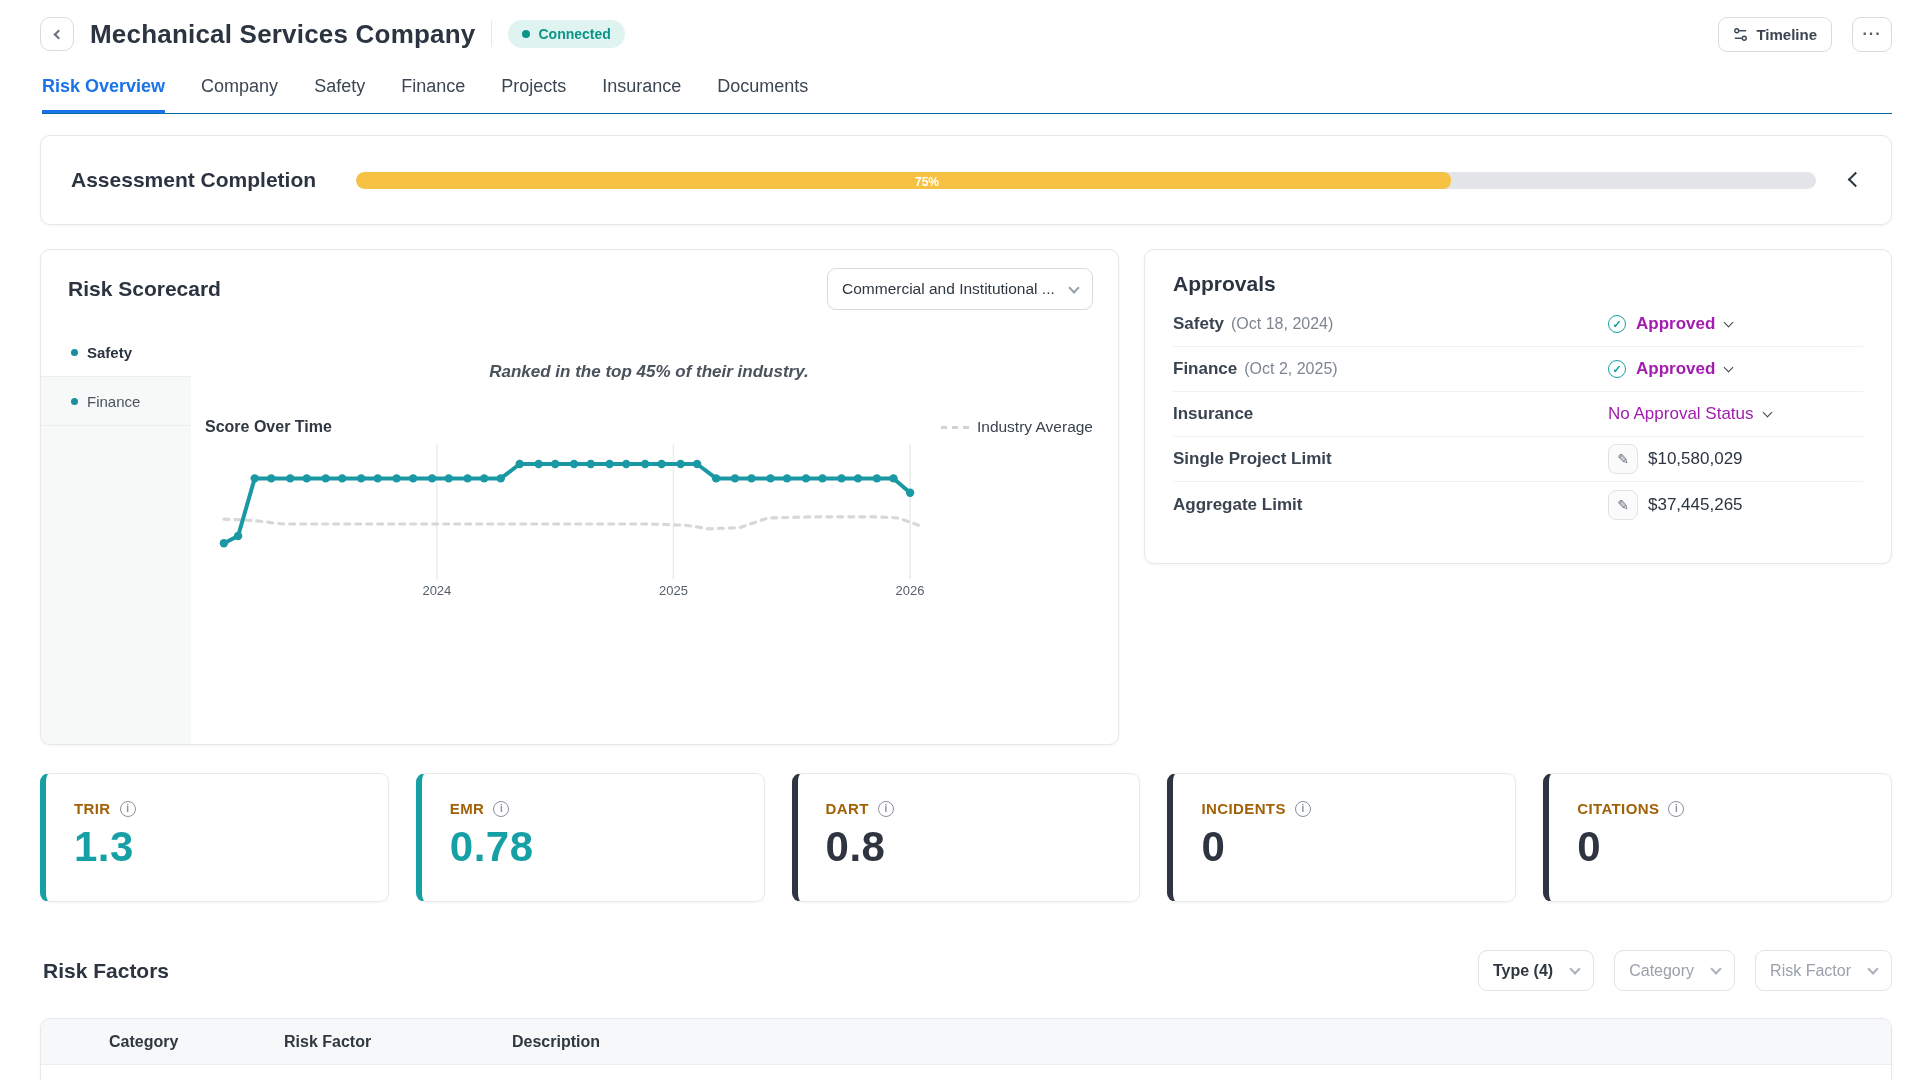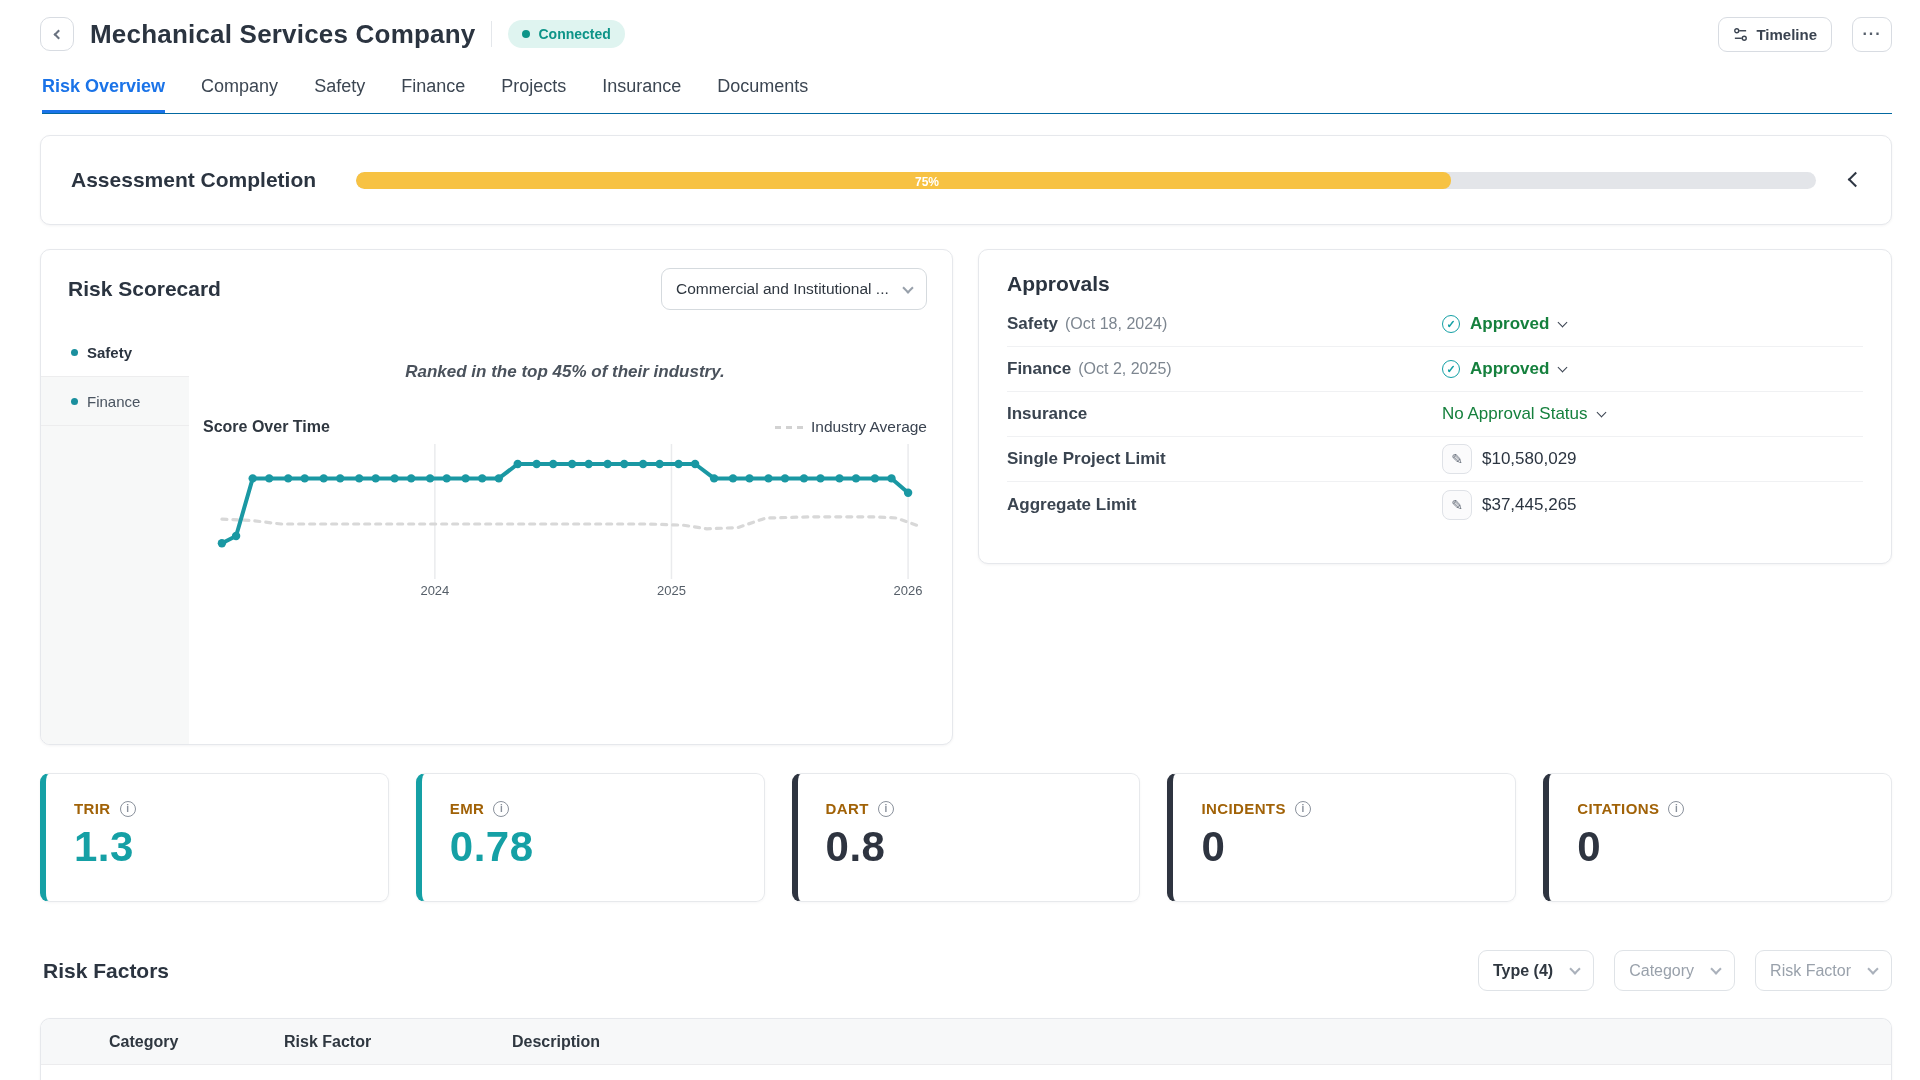--- a/index.html
+++ b/index.html
@@ -44,21 +44,21 @@
   .assess h2 { font-size:21px; font-weight:700; color:#2b3440; width:255px; }
   .track { flex:1; height:17px; background:#e3e5e9; border-radius:9px; margin-left:30px; overflow:hidden; }
   .fill { height:100%; border-radius:8px; display:flex; align-items:flex-end; justify-content:center;padding-left:47px; }
   .fill span { color:#fff; font-size:12px; font-weight:700; }
   .collapse-btn { background:none; border:none; color:#2e3643; margin-left:34px; cursor:pointer; }
   .collapse-btn .chev { width:11px; height:11px; border-width:2.5px; }
 
   
   .mid-row { display:flex; gap:25px; margin:24px 28px 0 40px; align-items:flex-start; }
 
-  .scorecard { width:913px; height:496px; padding:0; overflow:hidden; }
+  .scorecard { width:1079px; height:496px; padding:0; overflow:hidden; }
   .sc-head { display:flex; align-items:center; justify-content:space-between; padding:18px 25px 0 27px; }
   .sc-head h2 { font-size:21px; font-weight:700; color:#2b3440; }
   .dd { display:flex; align-items:center; justify-content:space-between; width:266px; height:42px;
     border:1px solid #d5dade; border-radius:9px; background:#fff; padding:0 14px;
     font-family:inherit; font-size:15.5px; color:#2f3740; cursor:pointer; }
   .dd .chev { color:#98a0ab; }
   .sc-body { display:flex; margin-top:18px; height:418px; }
   .side-tabs { width:150px; background:#f7f8f8; border-radius:0 0 0 10px; }
   .side-tab { display:flex; align-items:center; gap:9px; height:49px; padding-left:30px;
     font-size:15px; color:#4a5460; cursor:pointer; background:#f7f8f8; border:none;
@@ -84,21 +84,21 @@
   .approvals { flex:1; height:315px; padding:22px 28px; }
   .approvals h2 { font-size:21px; font-weight:700; color:#2b3440; margin-bottom:6px; }
   .app-row { display:flex; align-items:center; height:45px; border-bottom:1px solid #f0f1f3; }
   .app-row:last-child { border-bottom:none; }
   .a-left { width:435px; display:flex; gap:7px; align-items:baseline; }
   .a-lbl { font-size:17px; font-weight:700; color:#3a4450; }
   .a-date { font-size:16px; color:#7d8690; }
   .a-right { display:flex; align-items:center; gap:10px; cursor:pointer; }
   .check { width:18px; height:18px; border:1.6px solid #14a0a5; border-radius:50%;
     color:#14a0a5; font-size:11px; font-weight:700; display:flex; align-items:center; justify-content:center; }
-  .a-status { font-size:17px; color:#15803d; font-weight:600; }
+  .a-status { font-size:17px; color:#a21caf; font-weight:600; }
   .a-status.none { font-weight:400; }
   .a-right .chev { width:7px; height:7px; color:#3a4350; border-width:1.8px; }
   .edit-btn { width:30px; height:30px; border:1px solid #dfe2e7; border-radius:8px;
     background:#fbfbfc; color:#5f6774; font-size:14px; cursor:pointer; display:flex;
     align-items:center; justify-content:center; }
   .a-val { font-size:17px; color:#2b3440; }
 
   
   .metrics { display:flex; gap:27px; margin:28px 28px 0 40px; }
   .metric { flex:1; height:129px; border:1px solid #e7e9ec; border-radius:9px;

